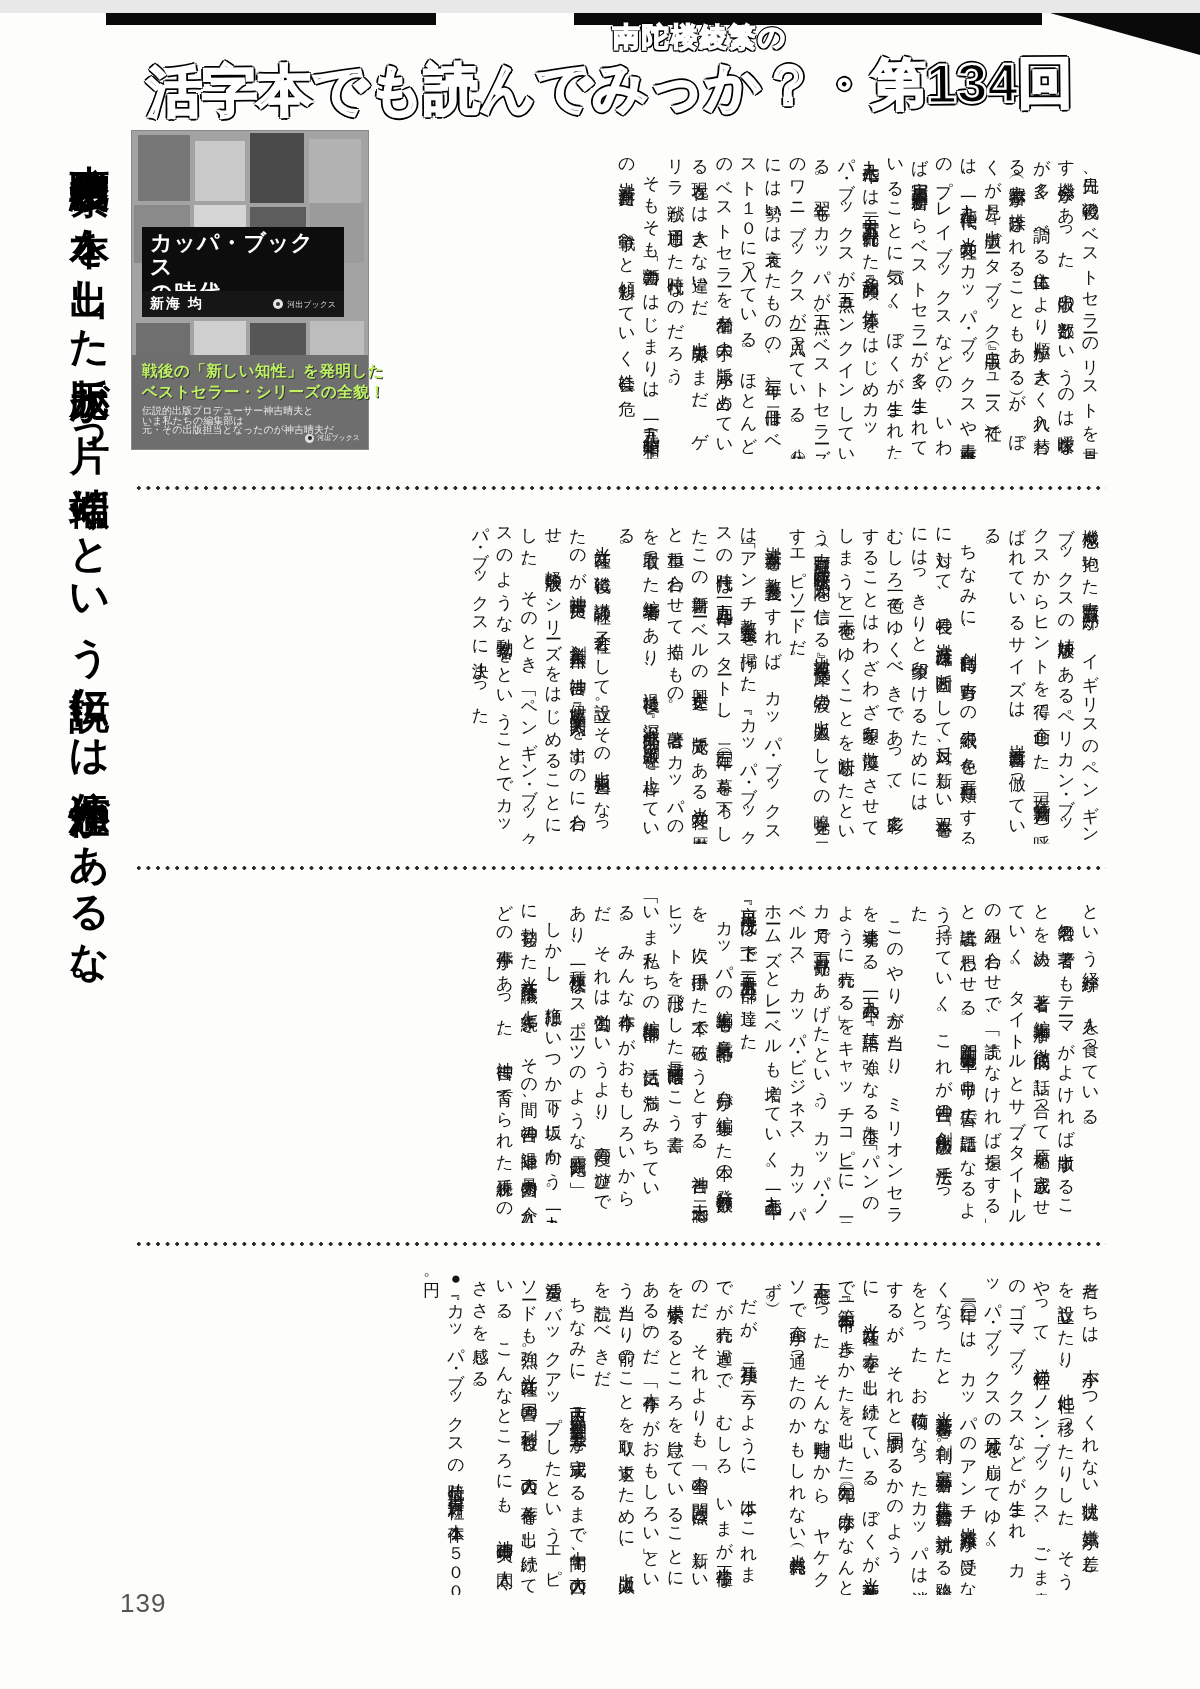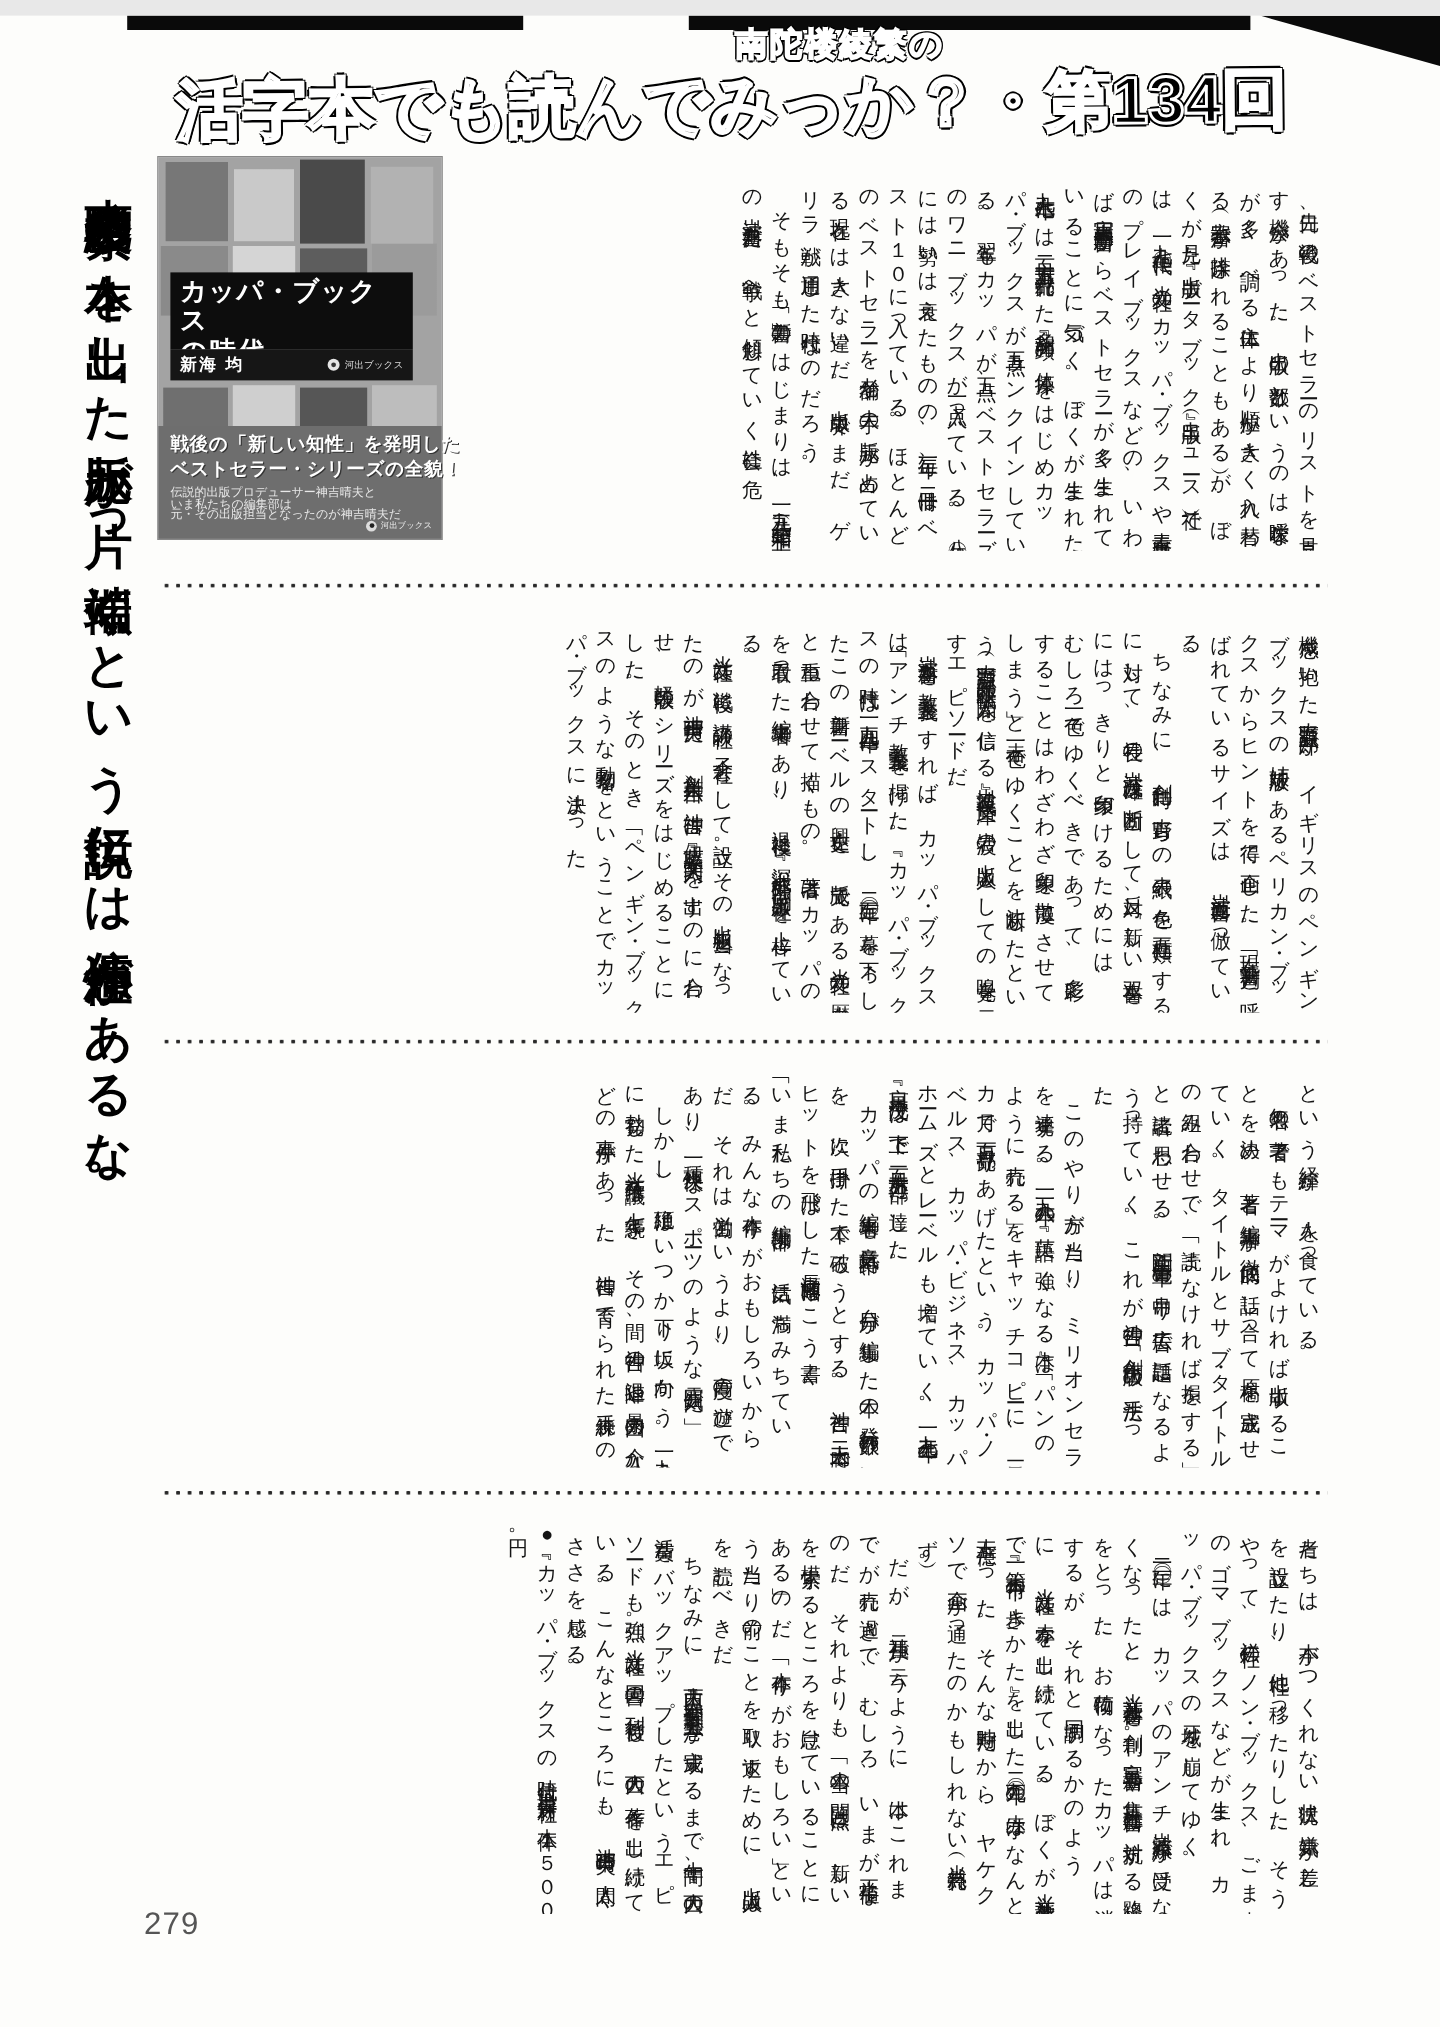--- a/index.html
+++ b/index.html
@@ -84,21 +84,21 @@
   .cover-author{font-size:14px;font-weight:700;letter-spacing:2px;}
   .imprint{display:flex;align-items:center;gap:4px;font-size:8px;color:#ddd;}
   .imprint .dot{width:10px;height:10px;border-radius:50%;background:#e5e5e5;
     display:inline-block;position:relative;}
   .imprint .dot::after{content:"";position:absolute;inset:3px;border-radius:50%;background:#333;}
   .cover-band{
     position:absolute;left:0;bottom:0;width:236px;height:94px;background:#6e6e6e;
     box-sizing:border-box;padding:5px 8px 4px 10px;
   }
   .cover-tag1,.cover-tag2{
-    font-size:15.5px;font-weight:900;color:#ffffff;letter-spacing:0.5px;line-height:21px;
+    font-size:15.5px;font-weight:900;color:#bef264;letter-spacing:0.5px;line-height:21px;
     text-shadow:1px 1px 0 #333;white-space:nowrap;
   }
   .cover-small{font-size:10px;color:#e8e8e8;line-height:9.5px;margin-top:4px;}
   .cover-logo{position:absolute;right:8px;bottom:6px;display:flex;align-items:center;gap:3px;
     font-size:7px;color:#eee;}
   .cover-logo .dot{width:9px;height:9px;border-radius:50%;background:#ddd;position:relative;}
   .cover-logo .dot::after{content:"";position:absolute;inset:2.5px;border-radius:50%;background:#222;}
   
   .pageno{position:absolute;left:120px;top:1575px;font-size:26px;color:#555;letter-spacing:1px;}
 </style>
@@ -167,15 +167,15 @@
     </div>
   <div class="dots" style="top:1228px;"></div>
   <div class="band" id="band4">
       <p class="para">者たちは、本がつくれない状況に嫌気が差し、出版社を設立したり、他社に移ったりした。そうやって、祥伝社のノン・ブックス、ごま書房のゴマブックスなどが生まれ、カッパ・ブックスの牙城を崩してゆく。</p>
       <p class="para ind">二〇〇一年には、カッパのアンチ岩波路線が受けなくなったと、光文社新書を創刊。宝島新書や集英社新書に対抗する路線をとった。お荷物になったカッパは消滅するが、それと同調するかのように、光文社は赤字を出し続けている。ぼくが光文社新書で『一箱古本市の歩きかた』を出した二〇〇九年の赤字はなんと二十五億だった。そんな時期だから、ヤケクソで企画が通ったのかもしれない（当然売れず）。</p>
       <p class="para ind">だが、元社員が云うように、本はこれまでが売れ過ぎで、むしろ、いまが正常値なのだ。それよりも、「本当の問題点は、新しい可能性を模索するところを怠けていることにある」のだ。「本作りがおもしろい」という当たり前のことを取り返すために、出版人は本書を読むべきだ。</p>
       <p class="para ind">ちなみに、大西巨人『神聖喜劇』全五巻が完成するまで十年間、大西の生活費をバックアップしたというエピソードも強烈。光文社は同書の刊行後も、大西の著作を出し続けている。こんなところにも、神吉晴夫の人間くささを感じる。</p>
       <p class="para">●『カッパ・ブックスの時代』河出書房新社、本体１５００円。</p>
     </div>
 
-  <div class="pageno">279</div>
+  <div class="pageno">139</div>
 
 </div>
 
 </body></html>

